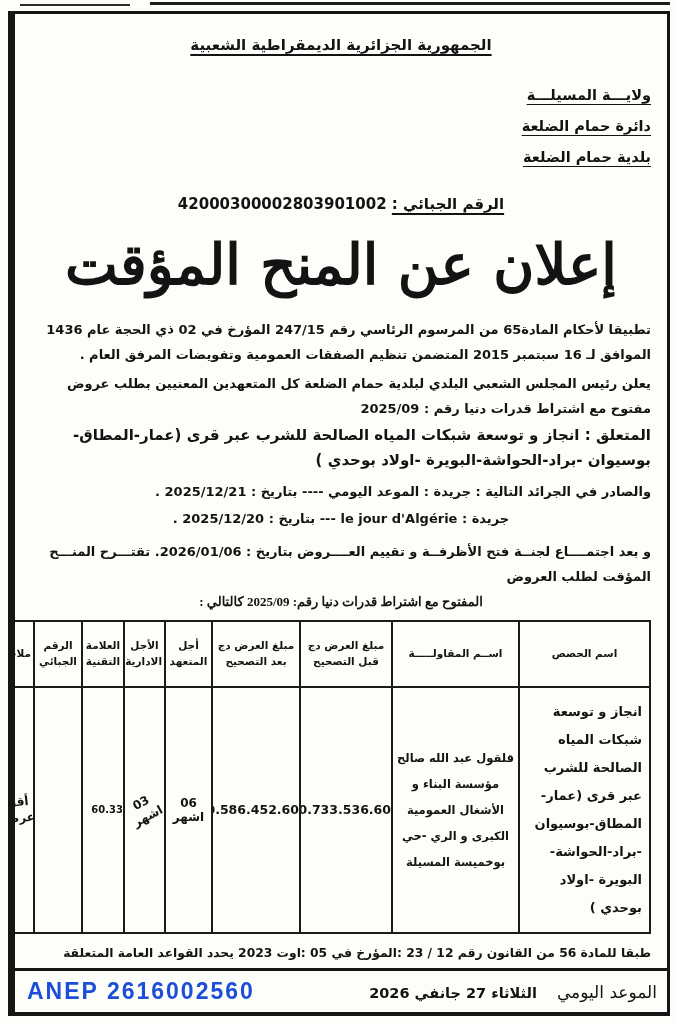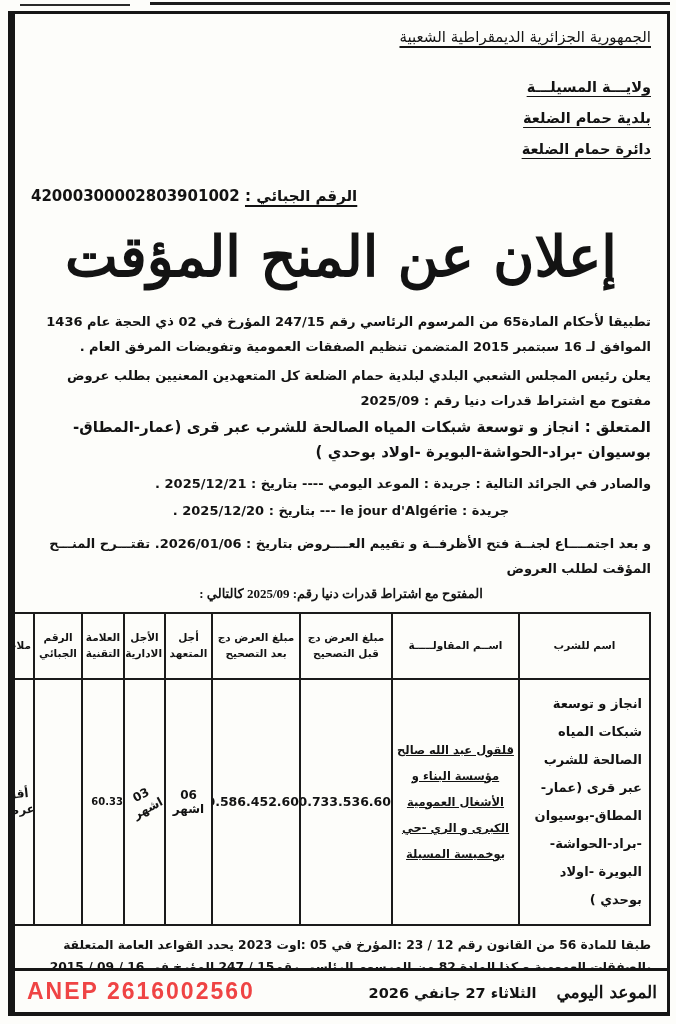--- a/index.html
+++ b/index.html
@@ -37,37 +37,38 @@
     display: flex;
     flex-direction: column;
     background: #fdfdfa;
   }
   .content {
     flex: 1;
     padding: 8px 16px 0 16px;
     overflow: hidden;
   }
   .republic {
+    text-align: center;
     font-size: 15px;
-    font-weight: 400;
-    margin-top: 6px;
+    font-weight: 700;
+    margin-top: 14px;
   }
   .underline { text-decoration: underline; text-underline-offset: 4px; text-decoration-thickness: 1.5px; }
   .agency-block {
     margin-top: 26px;
     text-align: right;
     font-size: 14.5px;
     font-weight: 700;
     line-height: 31px;
   }
   .agency-block .line { display: block; }
   .agency-block .line > span { text-decoration: underline; text-underline-offset: 4px; margin-left: 48px; }
   .fiscal-line {
     margin-top: 22px;
-    text-align: left;
+    text-align: center;
     font-size: 15px;
     font-weight: 700;
   }
   .fiscal-line .num { font-weight: 700; }
   .doc-title {
     text-align: center;
     font-family: "DejaVu Serif", serif;
     font-size: 56px;
     font-weight: 900;
     line-height: 1.35;
@@ -114,21 +115,20 @@
     text-align: right;
     padding: 6px 7px;
     line-height: 28px;
   }
   td.company-cell {
     font-size: 11.5px;
     font-weight: 600;
     text-align: center;
     padding: 4px;
     line-height: 26px;
-    text-decoration: underline;
   }
   td.amount-cell {
     font-size: 12.5px;
     font-weight: 700;
     text-align: center;
   }
   td.delay-cell {
     font-size: 12px;
     font-weight: 700;
     text-align: center;
@@ -172,56 +172,56 @@
     align-items: center;
     direction: ltr;
     padding: 0 10px 0 12px;
     justify-content: space-between;
   }
   .anep {
     font-family: "Liberation Sans", sans-serif;
     font-size: 23px;
     font-weight: 700;
     letter-spacing: 2px;
-    color: #ef4444;
+    color: #1d4ed8;
     white-space: nowrap;
   }
   .footer-right {
     direction: rtl;
     display: flex;
     align-items: baseline;
     gap: 20px;
     padding-left: 6px;
   }
   .journal-name {
     font-family: "DejaVu Serif", serif;
     font-size: 17px;
-    font-weight: 700;
+    font-weight: 400;
   }
   .pub-date {
     font-size: 14.5px;
     font-weight: 700;
   }
 </style>
 </head>
 <body>
 
 <div class="page">
   <div class="scan-line-top"></div>
   <div class="scan-line-top2"></div>
 
   <div class="frame">
     <div class="content">
 
       <div class="republic underline">الجمهورية الجزائرية الديمقراطية الشعبية</div>
 
       <div class="agency-block">
         <span class="line"><span>ولايـــة المسيلـــة</span></span>
+        <span class="line"><span>دائرة حمام الضلعة</span></span>
         <span class="line"><span>بلدية حمام الضلعة</span></span>
-        <span class="line"><span>دائرة حمام الضلعة</span></span>
       </div>
 
       <div class="fiscal-line">
         <span class="underline">الرقم الجبائي :</span>
         <span class="num">42000300002803901002</span>
       </div>
 
       <div class="doc-title">إعلان عن المنح المؤقت</div>
 
       <div class="para p-intro">تطبيقا لأحكام المادة65 من المرسوم الرئاسي رقم 247/15 المؤرخ في 02 ذي الحجة عام 1436 الموافق لـ 16 سبتمبر 2015 المتضمن تنظيم الصفقات العمومية وتفويضات المرفق العام .</div>
@@ -239,21 +239,21 @@
           <col style="width:92px">
           <col style="width:88px">
           <col style="width:47px">
           <col style="width:41px">
           <col style="width:42px">
           <col style="width:48px">
           <col style="width:32px">
         </colgroup>
         <thead>
           <tr>
-            <th>اسم للشرب</th>
+            <th>اسم الحصص</th>
             <th>اســم المقاولـــــة</th>
             <th>مبلغ العرض دج قبل التصحيح</th>
             <th>مبلغ العرض دج بعد التصحيح</th>
             <th>أجل المتعهد</th>
             <th>الأجل الادارية</th>
             <th>العلامة التقنية</th>
             <th>الرقم الجبائي</th>
             <th>ملاحظة</th>
           </tr>
         </thead>

